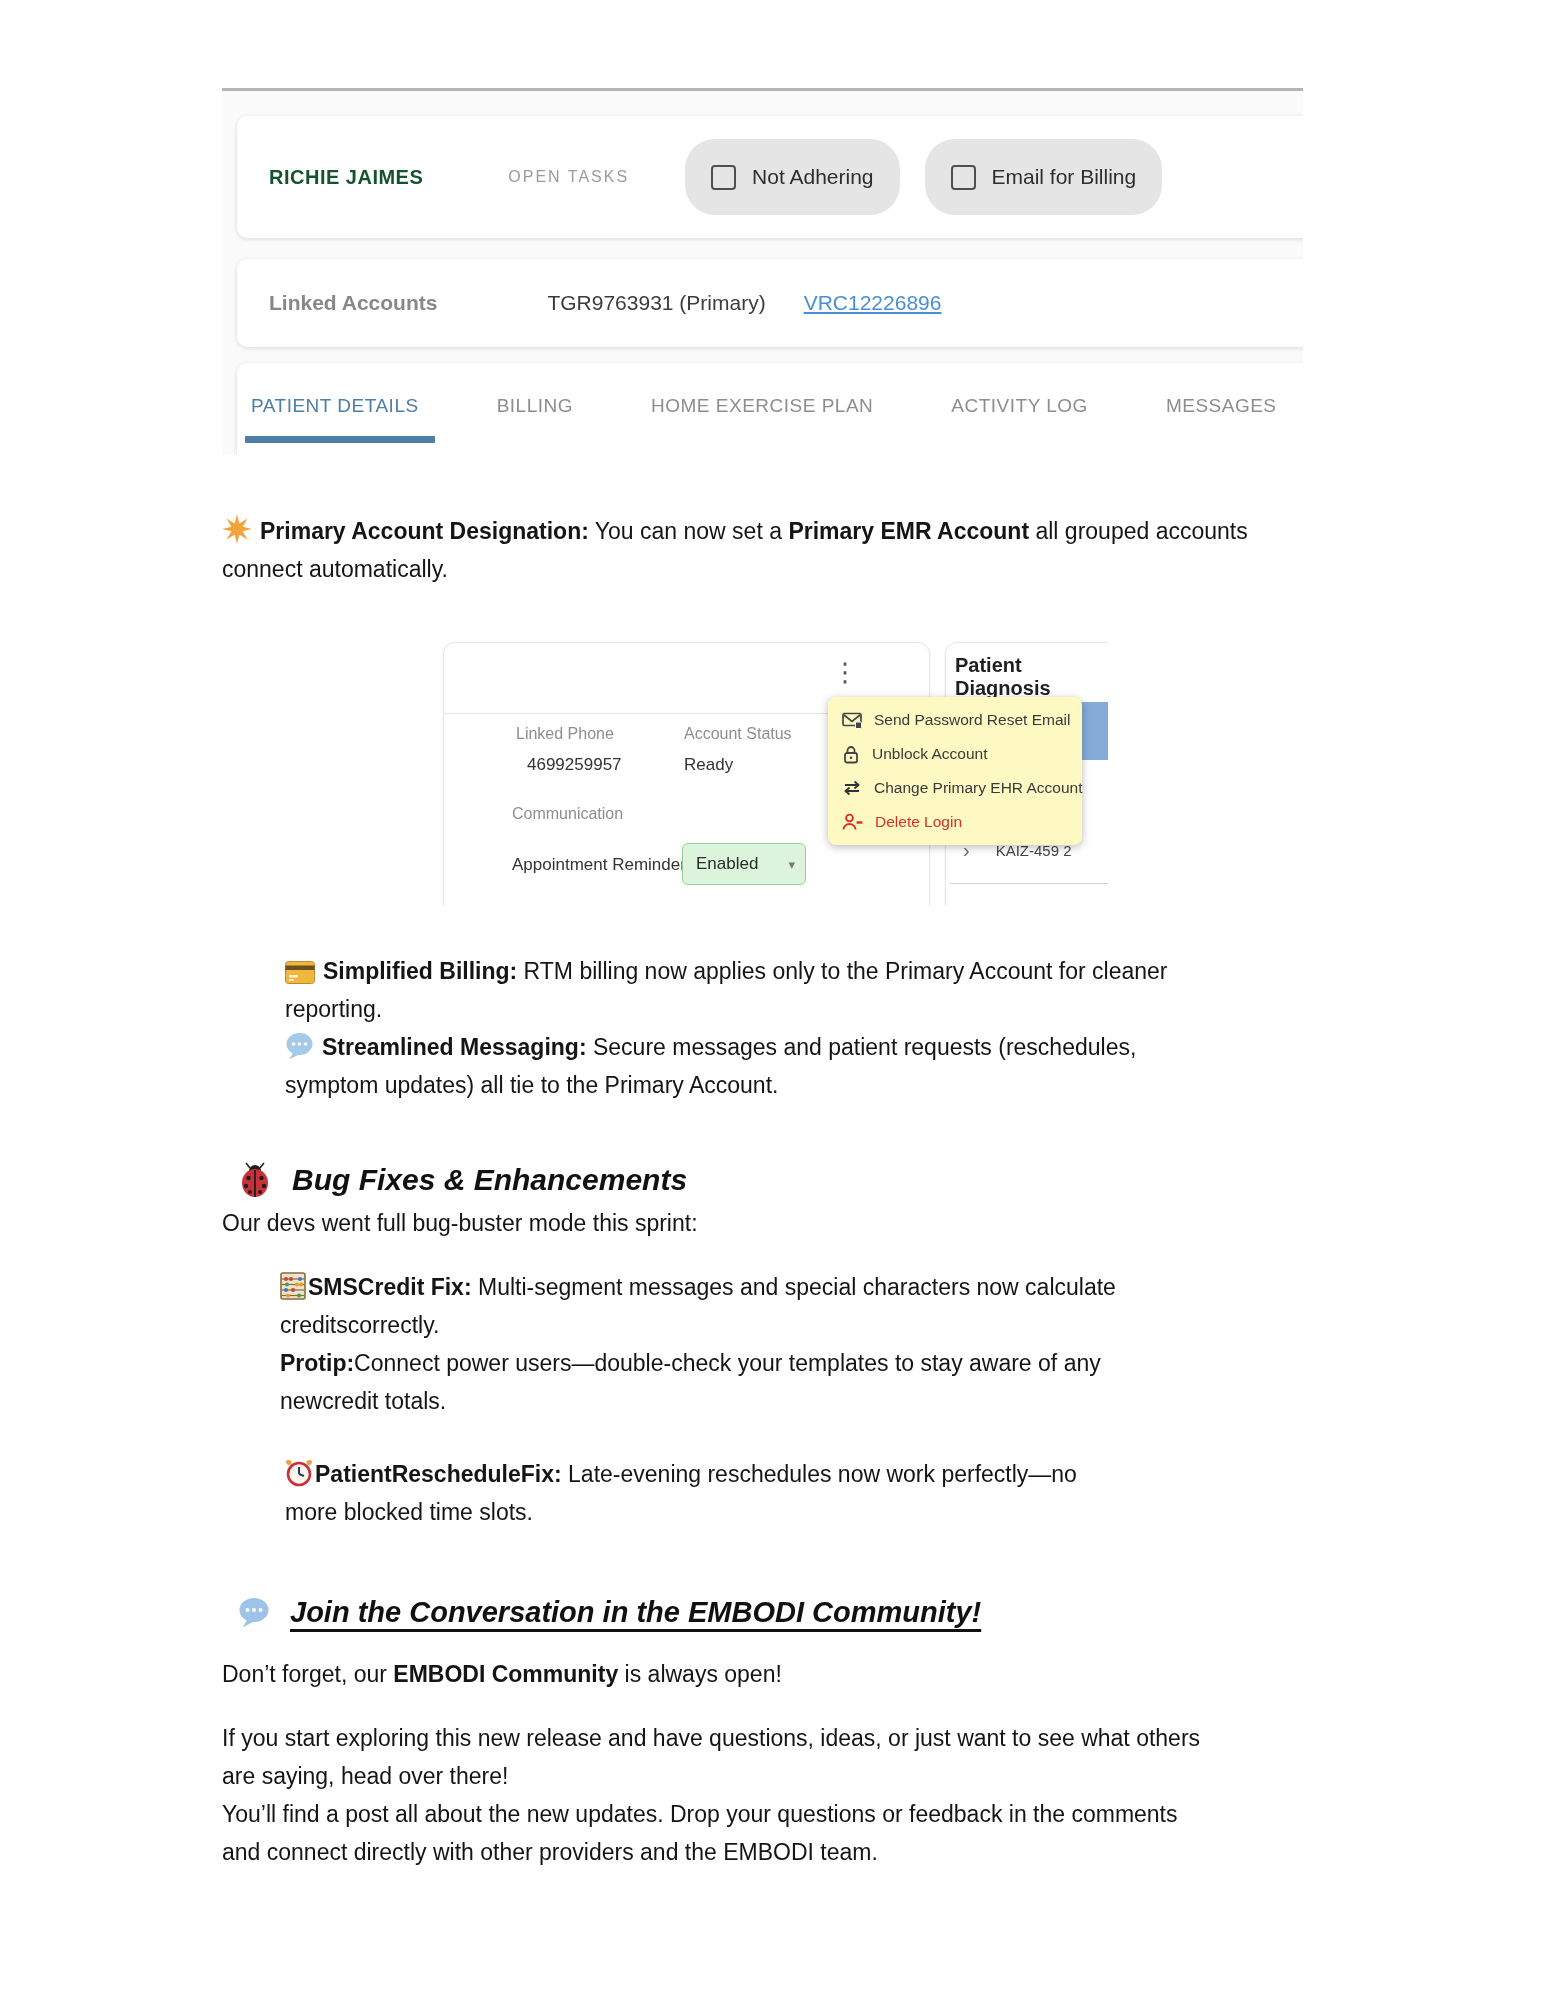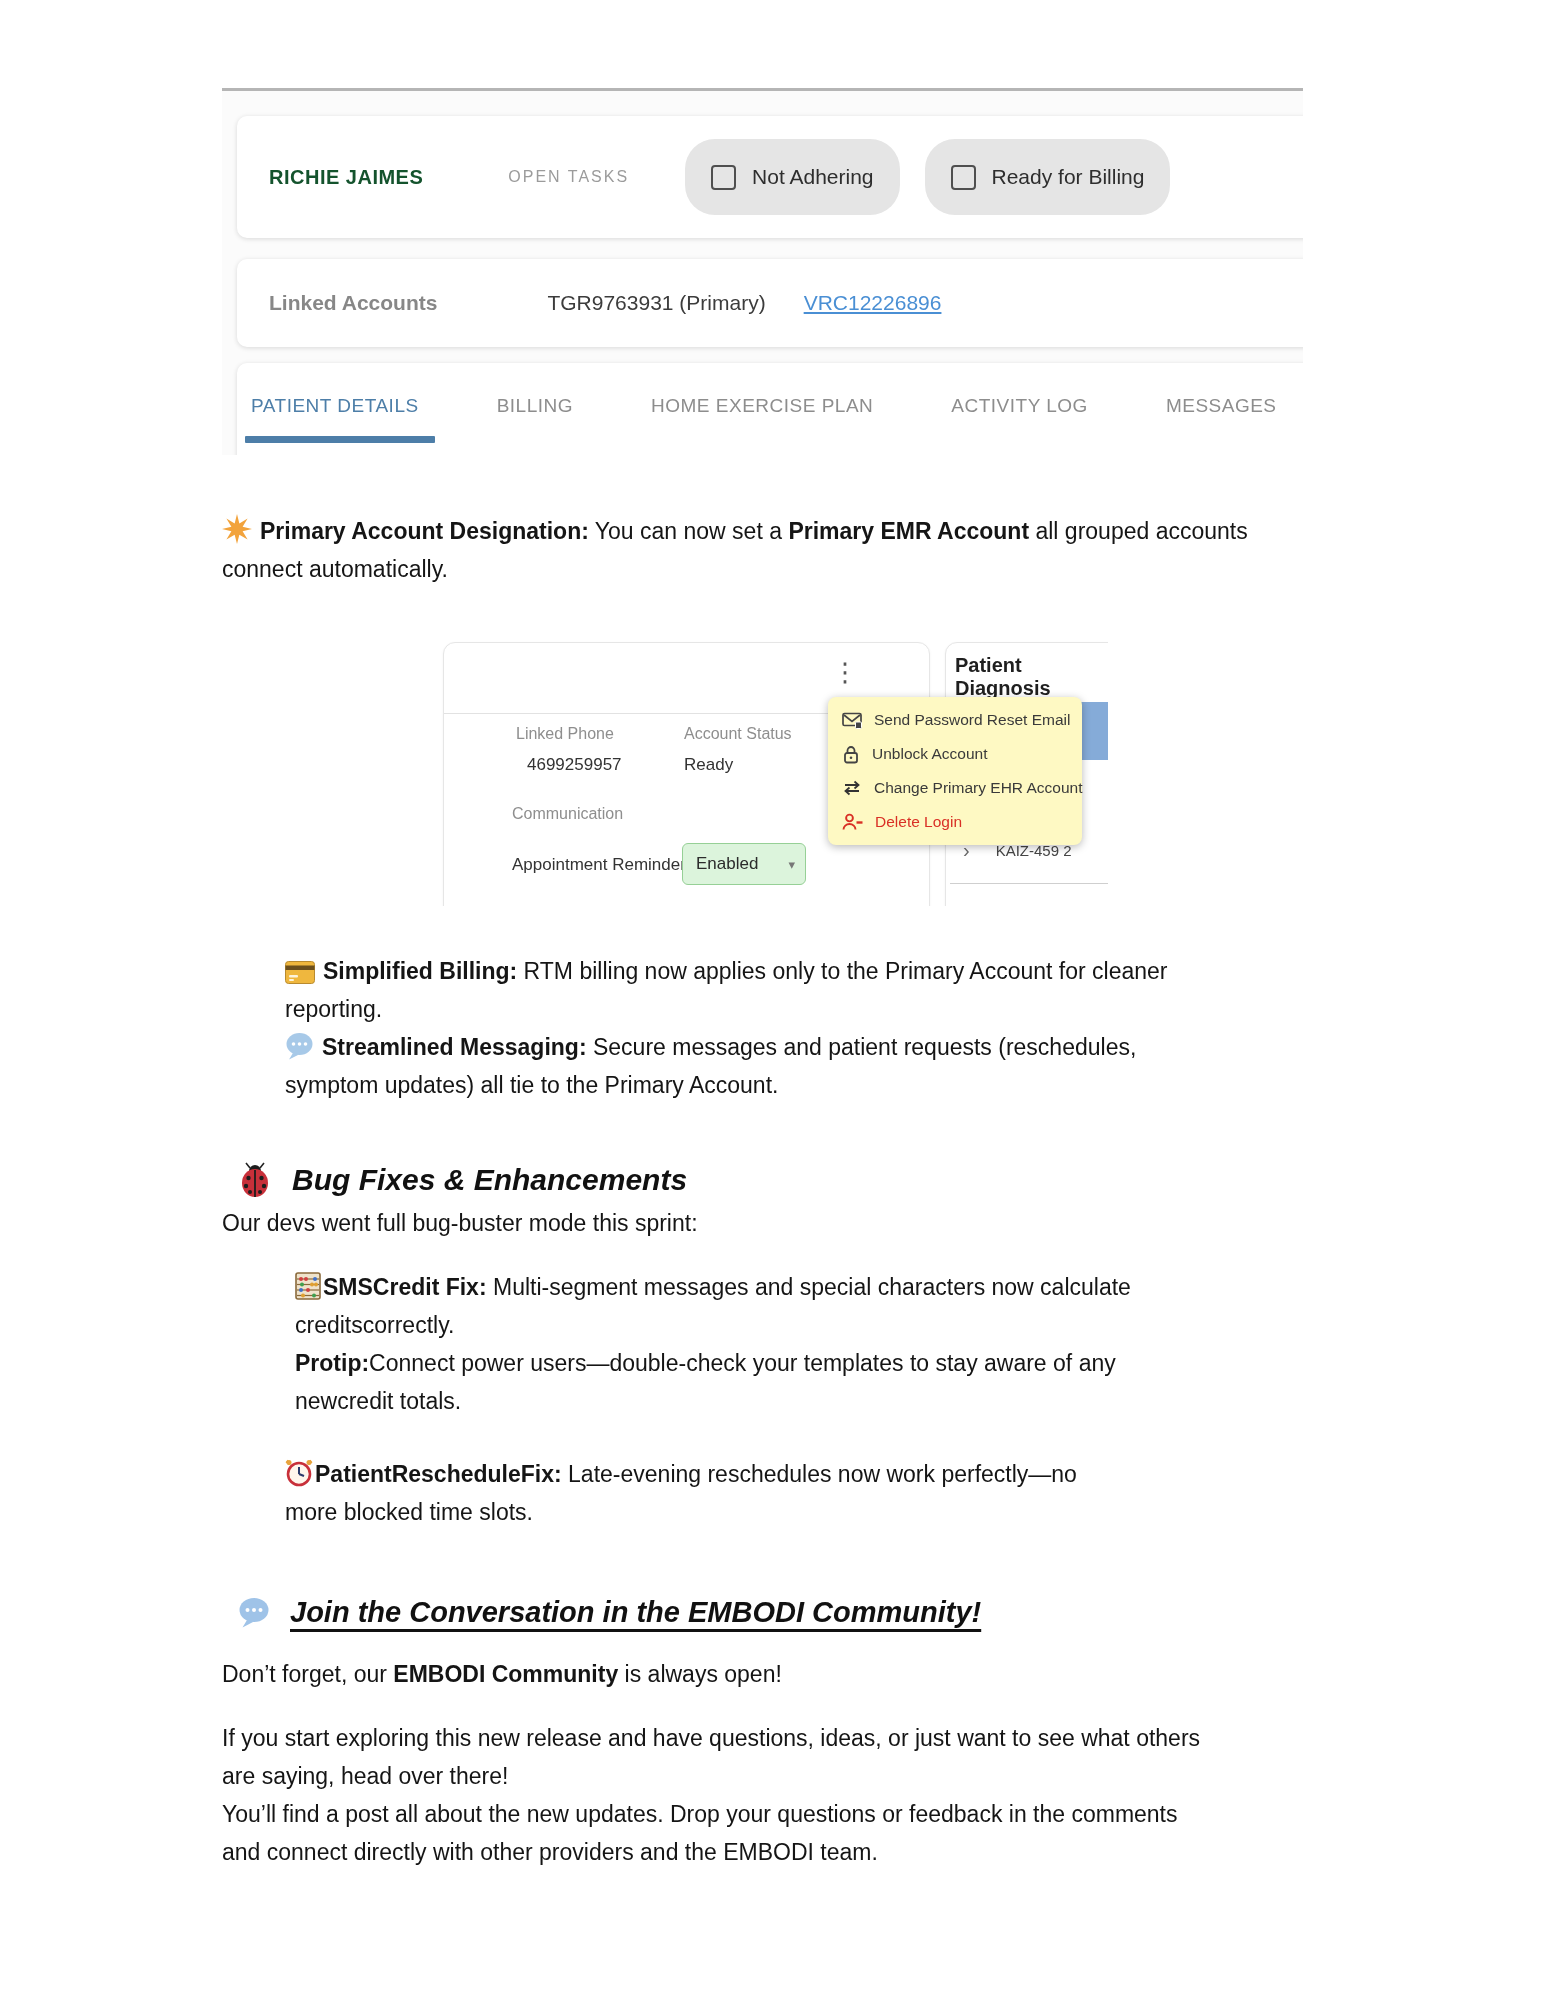--- a/index.html
+++ b/index.html
@@ -29,21 +29,21 @@
   .tab.active{color:#4d7ea8;}
   .tab-underline{position:absolute;left:8px;top:73px;width:190px;height:7px;background:#4d7ea8;border-radius:1px;}
 
   
   .doc{position:absolute;font-size:23px;line-height:38px;color:#151515;}
   .doc b{font-weight:bold;}
   .inline-ic{display:inline-block;vertical-align:-5px;margin-right:8px;}
   .p1{left:222px;top:512px;width:1040px;}
   .b1{left:285px;top:952px;width:900px;}
   .intro{left:222px;top:1204px;width:1000px;}
-  .b2{left:295px;top:1268px;width:900px;}
+  .b2{left:280px;top:1268px;width:900px;}
   .b3{left:285px;top:1455px;width:840px;}
   .dont{left:222px;top:1655px;width:1000px;}
   .paras{left:222px;top:1719px;width:990px;}
   .paras p{margin:0;}
 
   .h1{position:absolute;left:238px;top:1142px;display:flex;align-items:center;gap:20px;margin-top:20px;}
   .h2{position:absolute;left:238px;top:1596px;display:flex;align-items:center;gap:20px;}
   .h1 .htxt{font-size:30px;font-weight:bold;font-style:italic;color:#111;}
   .h2 .htxt{font-size:29px;font-weight:bold;font-style:italic;color:#111;
             text-decoration:underline;text-decoration-thickness:3px;text-underline-offset:7px;}
@@ -90,21 +90,21 @@
   <section class="shot1">
     <div class="s1card card1">
       <span class="pt-name">RICHIE JAIMES</span>
       <span class="open-tasks">OPEN TASKS</span>
       <div class="chip chip1">
         <span class="cbx"></span>
         <span class="chip-label">Not Adhering</span>
       </div>
       <div class="chip chip2">
         <span class="cbx"></span>
-        <span class="chip-label">Ready for Billing</span>
+        <span class="chip-label">Email for Billing</span>
       </div>
     </div>
 
     <div class="s1card card2">
       <span class="la-label">Linked Accounts</span>
       <span class="la-primary">TGR9763931 (Primary)</span>
       <span class="la-link">VRC12226896</span>
     </div>
 
     <div class="s1card card3">

